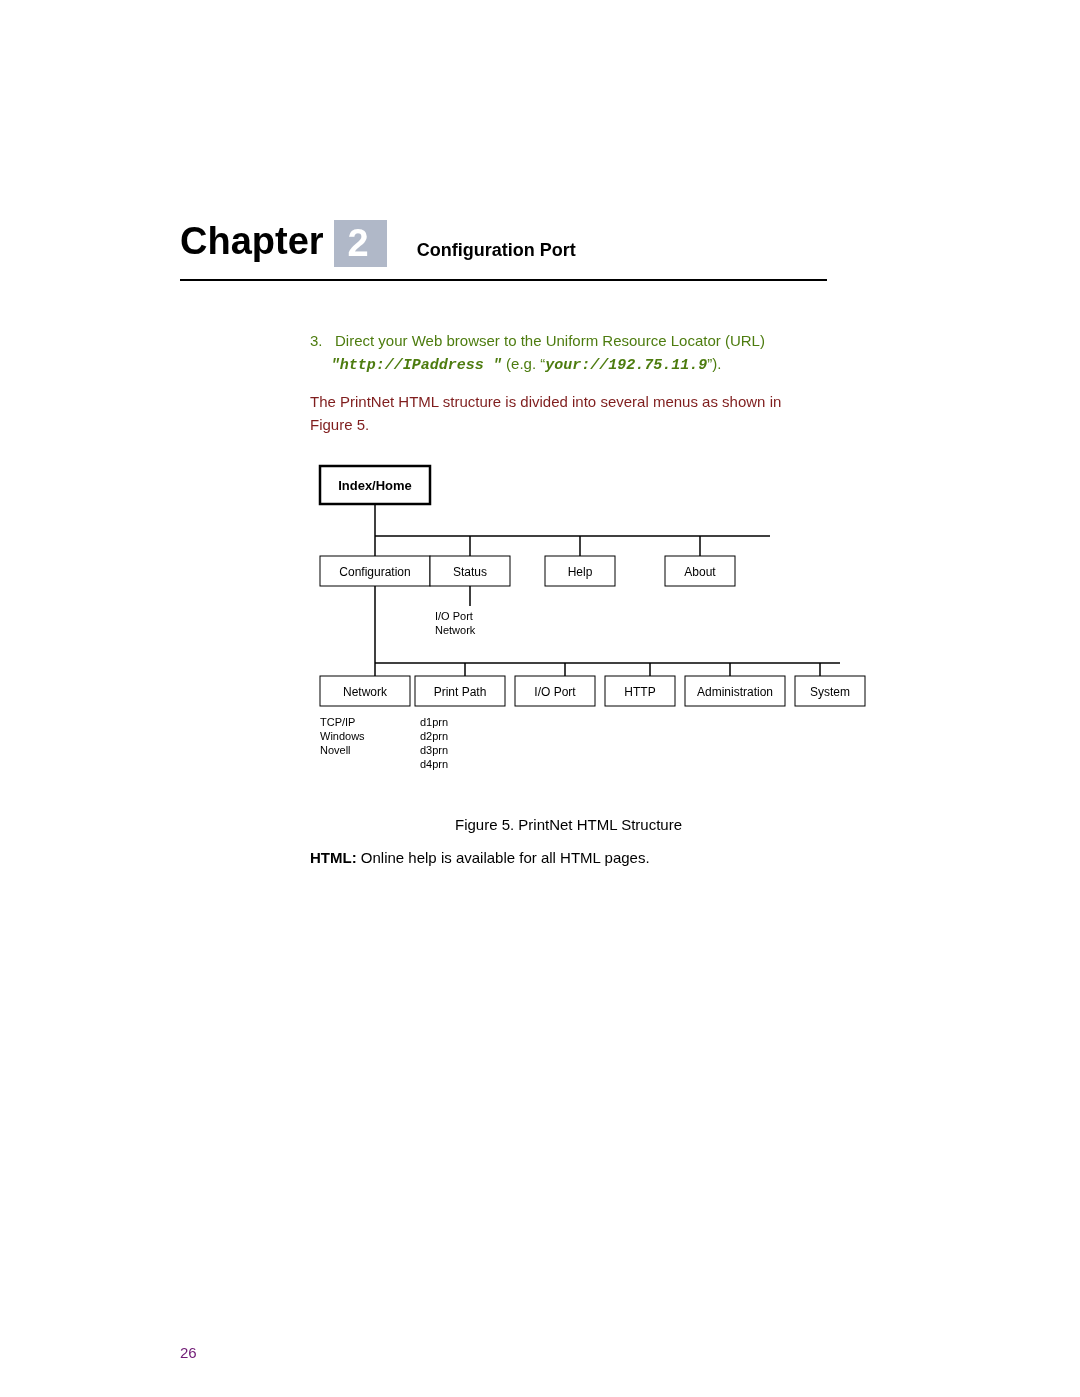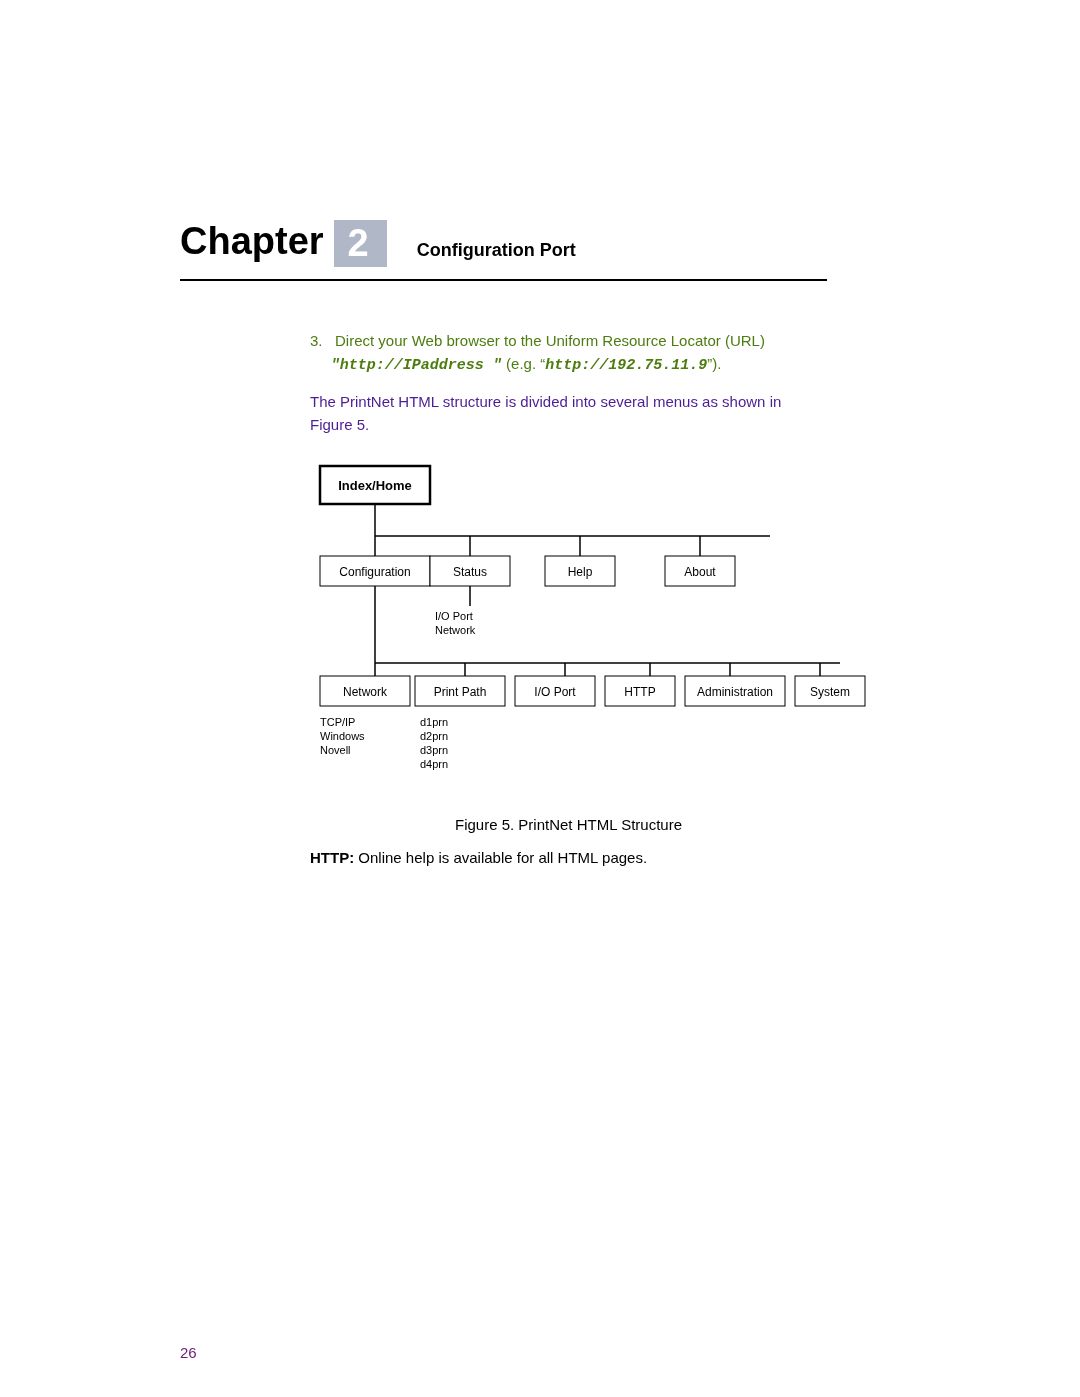--- a/index.html
+++ b/index.html
@@ -86,21 +86,21 @@
     }
 
     .code-inline {
       font-family: 'Courier New', Courier, monospace;
       font-weight: bold;
       font-style: italic;
     }
 
     .intro-para {
       font-size: 15px;
-      color: #4c1d95;
+      color: #7f1d1d;
       margin-bottom: 22px;
       line-height: 1.5;
     }
 
     
     .diagram-container {
       border: none;
       margin-bottom: 18px;
       position: relative;
       width: 580px;
@@ -151,21 +151,21 @@
     </div>
     <hr class="chapter-rule">
   </div>
 
   <div class="content-area">
 
     <p class="step-para">
       <span>3.</span>&nbsp;&nbsp;
       <span>Direct your Web browser to the Uniform Resource Locator (URL)</span><br>
       &nbsp;&nbsp;&nbsp;&nbsp;&nbsp;<span class="code-inline">"http://IPaddress "</span>
-      <span> (e.g. “</span><span class="code-inline">http://192.75.11.9</span><span>”).</span>
+      <span> (e.g. “</span><span class="code-inline">your://192.75.11.9</span><span>”).</span>
     </p>
 
     <p class="intro-para">The PrintNet HTML structure is divided into several menus as shown in Figure 5.</p>
 
     <div class="diagram-container">
       <svg class="diagram-svg" width="580" height="340" viewBox="0 0 580 340" xmlns="http://www.w3.org/2000/svg" style="font-family: Arial, Helvetica, sans-serif;">
 
         <rect x="10" y="8" width="110" height="38" fill="white" stroke="#000" stroke-width="2.5"></rect>
         <text x="65" y="32" text-anchor="middle" font-size="13" font-weight="bold">Index/Home</text>
 
@@ -236,20 +236,20 @@
         <text x="110" y="310" font-size="11">d4prn</text>
 
       </svg>
     </div>
 
     <p class="figure-caption">
       <span>Figure 5. PrintNet HTML Structure</span>
     </p>
 
     <p class="note-para">
-      <span class="note-bold">HTTP:</span><span>  Online help is available for all HTML pages.</span>
+      <span class="note-bold">HTML:</span><span>  Online help is available for all HTML pages.</span>
     </p>
 
   </div>
 
   <div class="page-number">26</div>
 
 </div>
 
 </body></html>

